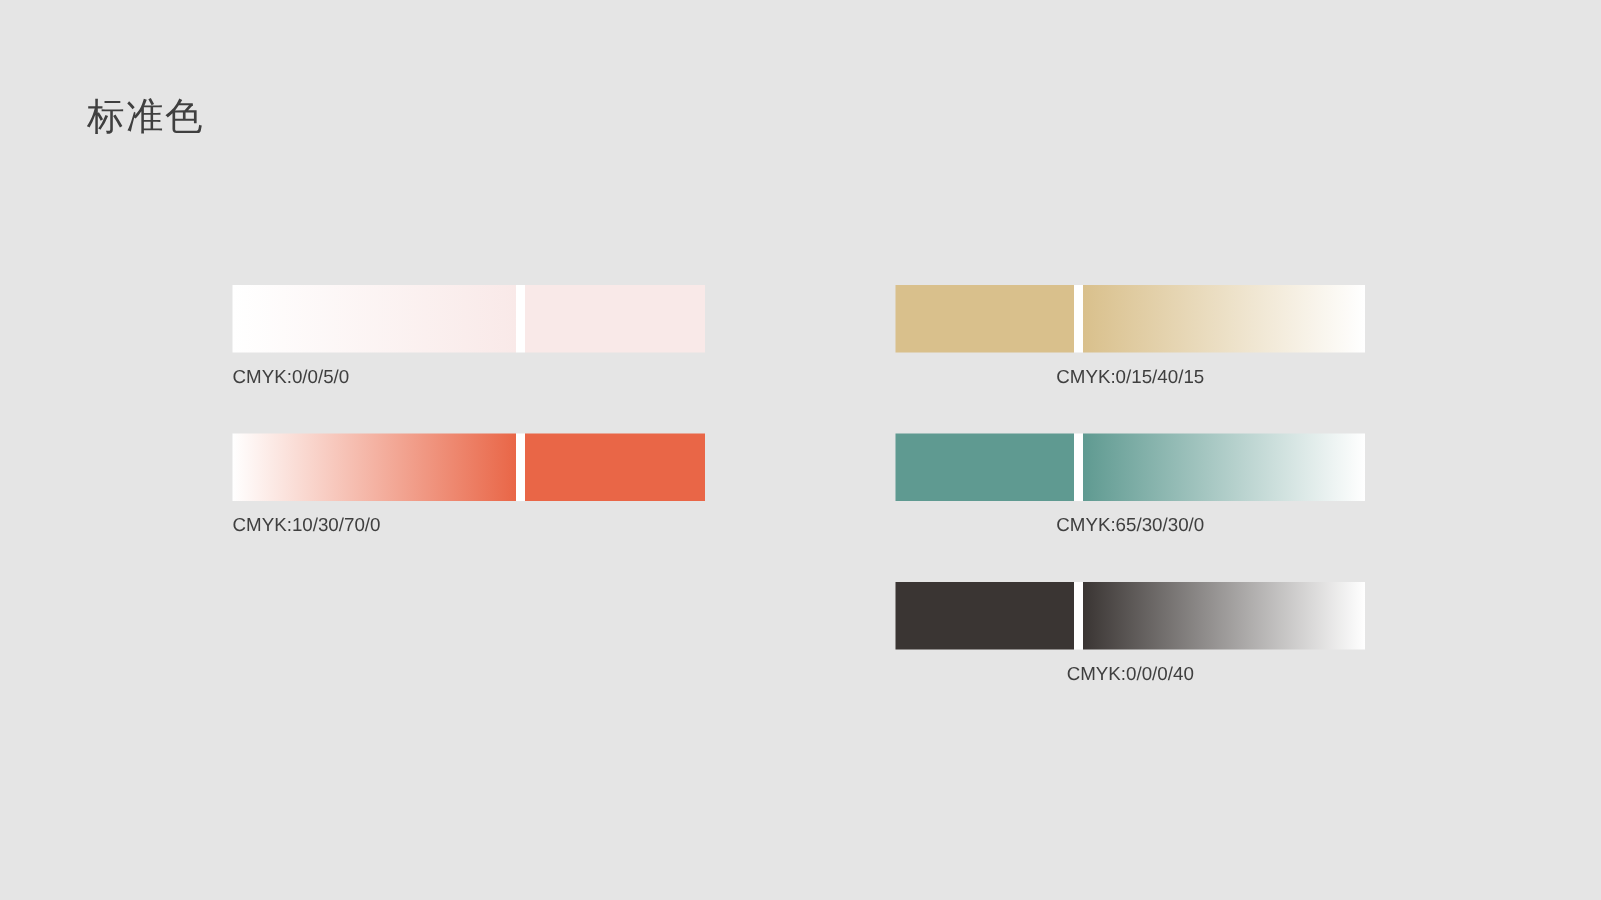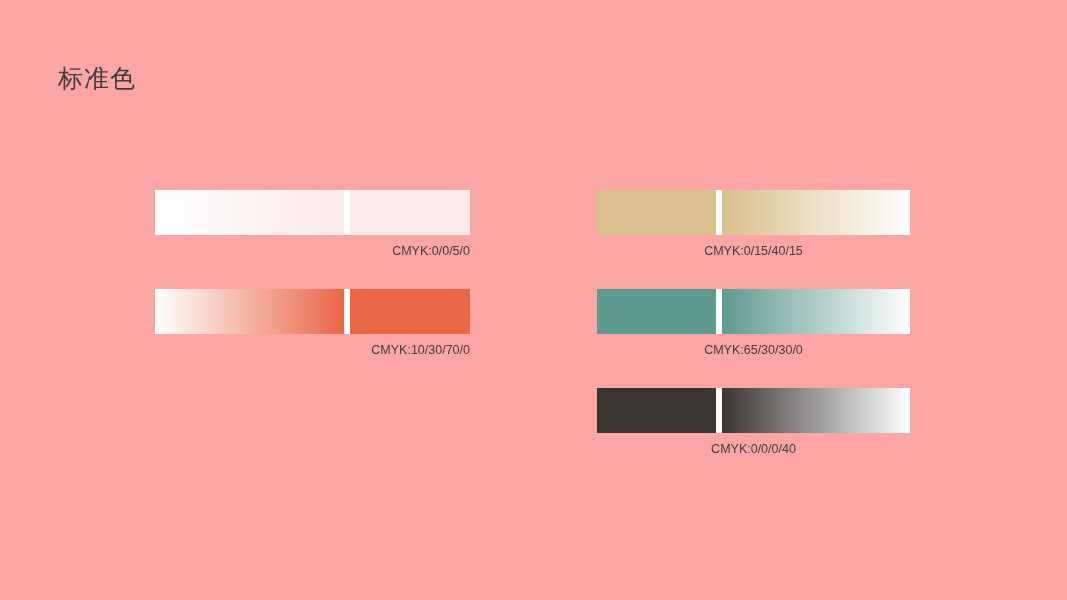--- a/index.html
+++ b/index.html
@@ -71,27 +71,27 @@
   #column-right .bar-solid    { flex: 0 0 119px; }
   #column-right .bar-gradient { flex: 1 1 auto; }
 
   .swatch-label {
     font-size: 12.5px;
     line-height: 18px;
     color: #3f3f3f;
     margin-top: 7px;
     white-space: nowrap;
   }
-  #column-left  .swatch-label { text-align: right; }
+  #column-left  .swatch-label { text-align: left; }
   #column-right .swatch-label { text-align: center; }
 </style>
 </head>
 <body style="background: rgb(255, 255, 255);">
 
-<div id="slide" style="background: #fca5a5;">
+<div id="slide" style="background: #e5e5e5;">
 
   <div id="page-title" style="color: rgb(63, 63, 63);">标准色</div>
 
   <div class="column" id="column-left">
 
     <div class="swatch-row">
       <div class="bars">
         <span class="bar bar-gradient" style="background-image: linear-gradient(to right, rgb(255, 255, 255), rgb(249, 233, 232));"></span>
         <span class="bar-gap"></span>
         <span class="bar bar-solid" style="background-color: rgb(249, 233, 232);"></span>

